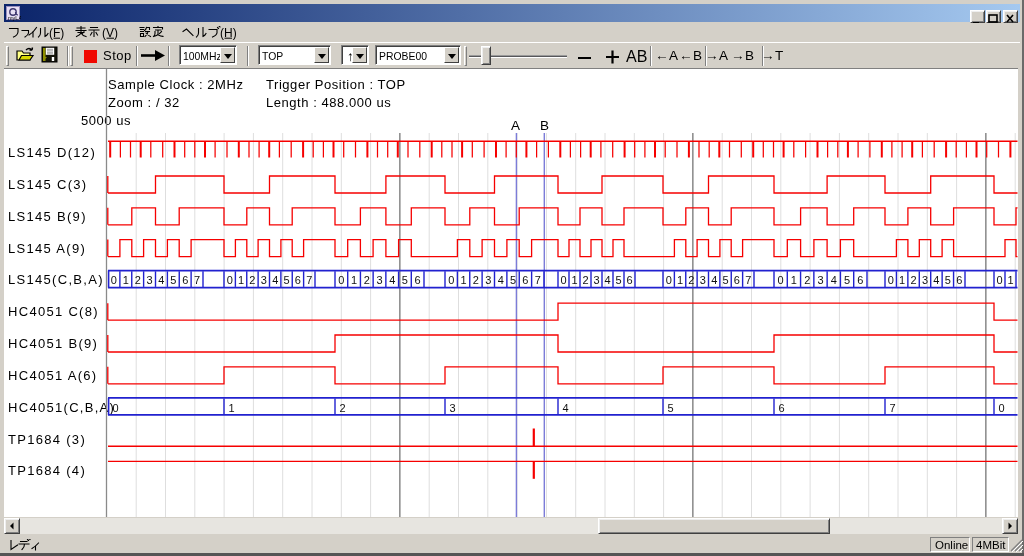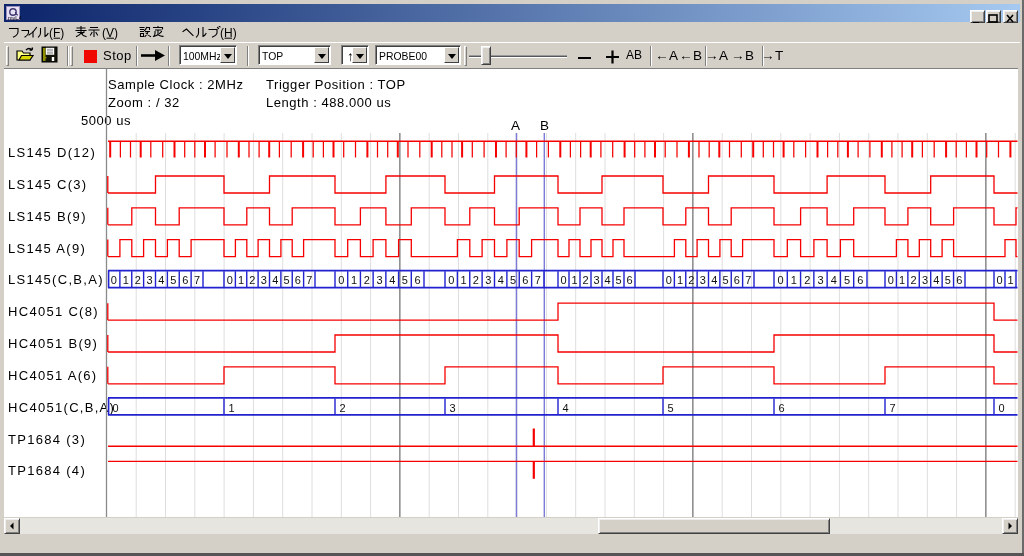--- a/index.html
+++ b/index.html
@@ -121,21 +121,21 @@
         <span class="cbtxt">PROBE00</span>
         <span class="cbbtn"></span>
       </div>
   <div class="grip" style="left:460px"></div>
   <div class="abs" style="left:465px;top:12px;width:98px;height:3px;background:#57575a;border-bottom:1px solid #fff;border-top:1px solid #9a9a9a"></div>
   <div class="abs" style="left:477px;top:3px;width:10px;height:19px;background:#d4d0c8;border:1px solid;border-color:#fff #404040 #404040 #fff;box-shadow:inset 1px 1px 0 #eee,inset -1px -1px 0 #808080"></div>
   <div class="abs" style="left:574px;top:14px;width:13px;height:2.2px;background:#000"></div>
   <svg class="abs" style="left:600px;top:3px" width="18" height="20">
         <path d="M2 11 H15 M8.5 4.5 V17.5" stroke="#000" stroke-width="2.2"></path>
       </svg>
-  <div class="abs" style="left:622px;top:5px;font-size:12px">AB</div>
+  <div class="abs" style="left:622px;top:5px;font-size:16px">AB</div>
   <div class="tsep" style="left:646px"></div>
   <div class="abs" style="left:651px;top:5px;font-size:13.5px;letter-spacing:0.5px">←A</div>
   <div class="abs" style="left:675px;top:5px;font-size:13.5px;letter-spacing:0.5px">←B</div>
   <div class="tsep" style="left:701px"></div>
   <div class="abs" style="left:701px;top:5px;font-size:13.5px;letter-spacing:0.5px">→A</div>
   <div class="abs" style="left:727px;top:5px;font-size:13.5px;letter-spacing:0.5px">→B</div>
   <div class="tsep" style="left:758px"></div>
   <div class="abs" style="left:757px;top:5px;font-size:13.5px;letter-spacing:0.5px">→T</div>
 </div>
 
@@ -459,13 +459,30 @@
 <div id="hscroll">
   <div class="sbtn" style="left:0"><svg width="14" height="14">
           <path d="M8.5 3.5 L5 7 L8.5 10.5 Z" fill="#000"></path>
         </svg></div>
   <div class="sbtn" style="left:998px"><svg width="14" height="14">
           <path d="M5.5 3.5 L9 7 L5.5 10.5 Z" fill="#000"></path>
         </svg></div>
   <div id="thumb"></div>
 </div>
 
+<div id="statusbar">
+  <svg class="abs" style="left:4px;top:3px" width="34" height="14" viewBox="0 0 34 14">
+        <path transform="translate(0,0)" d="M3 1.5 V10.5 L9.5 6" stroke="#000" stroke-width="1.1" fill="none" stroke-linecap="square"></path>
+        <path transform="translate(10,0)" d="M2.5 2.5 H9 M1 5 H11 M6.5 5 Q6.5 8.5 4 10.5 M9.5 0.5 L10.5 1.5 M11 -0.5 L12 0.5" stroke="#000" stroke-width="1.1" fill="none" stroke-linecap="square"></path>
+        <path transform="translate(21,0)" d="M9.5 4 Q6.5 7.5 3 9.5 M6.5 7 V11" stroke="#000" stroke-width="1.1" fill="none" stroke-linecap="square"></path>
+      </svg>
+  <div class="sunken" style="left:926px;width:40px">
+        <span style="position:absolute;left:4px;top:1px">Online</span>
+      </div>
+  <div class="sunken" style="left:968px;width:37px">
+        <span style="position:absolute;left:3px;top:1px">4MBit</span>
+      </div>
+  <svg class="abs" style="left:1006px;top:3px" width="13" height="13">
+        <path d="M12 1 L1 12 M12 5 L5 12 M12 9 L9 12" stroke="#808080" stroke-width="1.3"></path>
+        <path d="M13 2 L2 13 M13 6 L6 13 M13 10 L10 13" stroke="#fff" stroke-width="1"></path>
+      </svg>
+</div>
 </div>
 
 </body></html>

